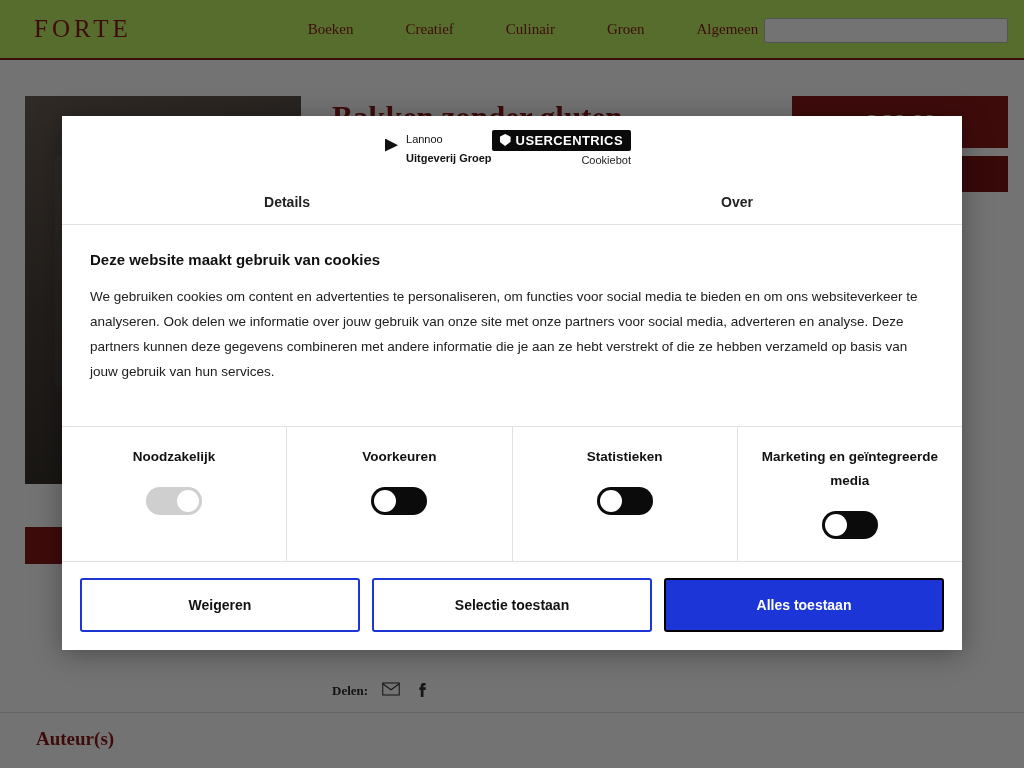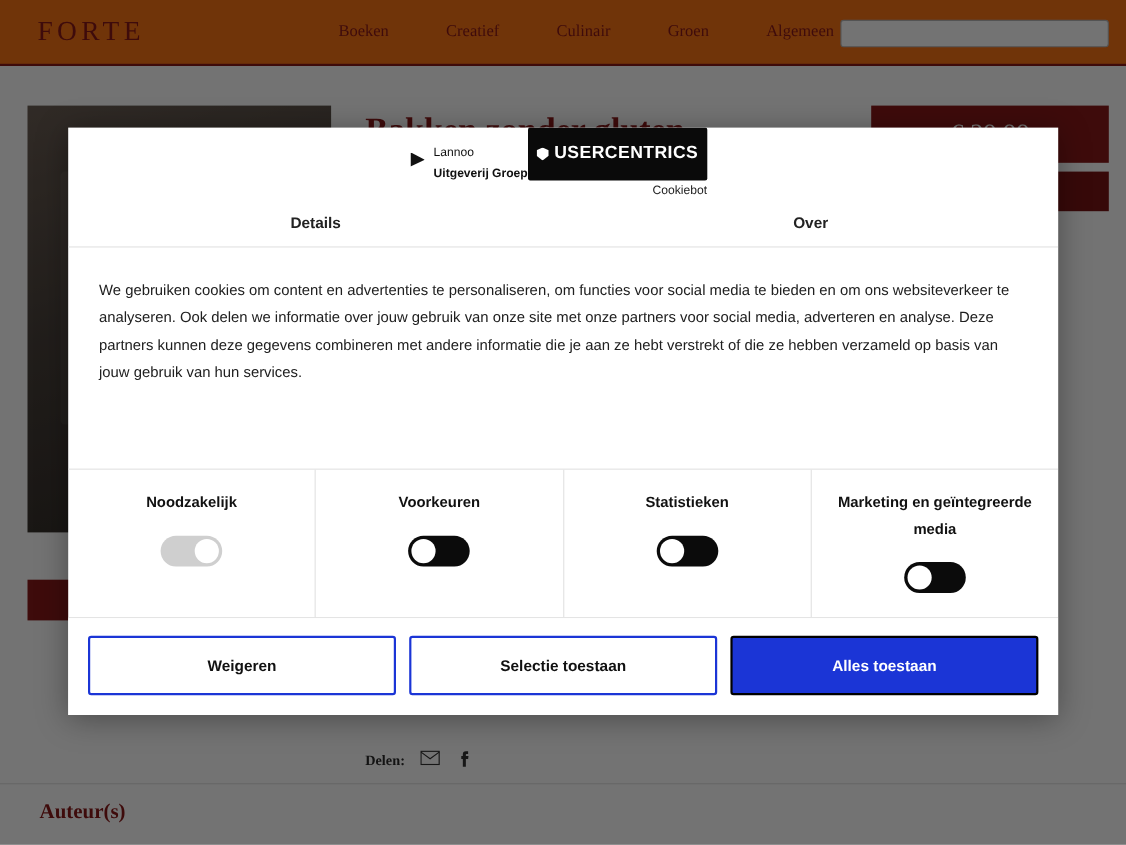--- a/index.html
+++ b/index.html
@@ -8,21 +8,21 @@
     width: 1024px; height: 768px;
     overflow: hidden;
     font-family: "Liberation Sans", sans-serif;
     background: #ffffff;
   }
   
   .page { position: absolute; inset: 0; background: #ffffff; }
 
   .topbar {
     position: absolute; top: 0; left: 0; right: 0; height: 60px;
-    background: #f97316;
+    background: #bef264;
     border-bottom: 2px solid #8b1a1a;
     display: flex; align-items: center;
   }
   .logo {
     font-family: "Liberation Serif", serif;
     color: #8b1a1a;
     font-size: 25px;
     letter-spacing: 4px;
     margin-left: 34px;
     font-weight: 400;
@@ -130,22 +130,22 @@
     width: 13px; height: 18px;
     background: #111;
     clip-path: polygon(0 0, 100% 38%, 0 72%, 0 0);
   }
   .brand-text { line-height: 1.15; }
   .brand-l1 { font-size: 11px; color: #111; }
   .brand-l2 { font-size: 11px; color: #111; font-weight: bold; }
   .uc { text-align: right; }
   .uc-logo {
     display: inline-flex; align-items: center; gap: 5px;
-    background: #0a0a0a; color: #fff; padding: 15px 8px; border-radius: 2px;
-    font-size: 16px; font-weight: bold; letter-spacing: .4px;
+    background: #0a0a0a; color: #fff; padding: 3px 8px; border-radius: 2px;
+    font-size: 13px; font-weight: bold; letter-spacing: .4px;
   }
   .uc-shield {
     width: 11px; height: 12px; background: #fff;
     clip-path: polygon(50% 0, 100% 22%, 100% 64%, 50% 100%, 0 64%, 0 22%);
   }
   .uc-sub { font-size: 11px; color: #222; margin-top: 3px; }
 
   .tabs {
     display: flex; border-bottom: 1px solid #e2e2e2;
   }
@@ -273,20 +273,21 @@
       <div class="uc-sub">Cookiebot</div>
     </div>
   </div>
 
   <div class="tabs">
     <div class="tab">Details</div>
     <div class="tab">Over</div>
   </div>
 
   <div class="dlg-body">
+    <div class="dlg-title">Deze website maakt gebruik van cookies</div>
     <div class="dlg-text">We gebruiken cookies om content en advertenties te personaliseren, om functies voor social media te bieden en om ons websiteverkeer te analyseren. Ook delen we informatie over jouw gebruik van onze site met onze partners voor social media, adverteren en analyse. Deze partners kunnen deze gegevens combineren met andere informatie die je aan ze hebt verstrekt of die ze hebben verzameld op basis van jouw gebruik van hun services.</div>
   </div>
 
   <div class="cats">
     <div class="cat">
       <div class="cat-label">Noodzakelijk</div>
       <div class="switch disabled">
           <span class="knob"></span>
         </div>
     </div>

